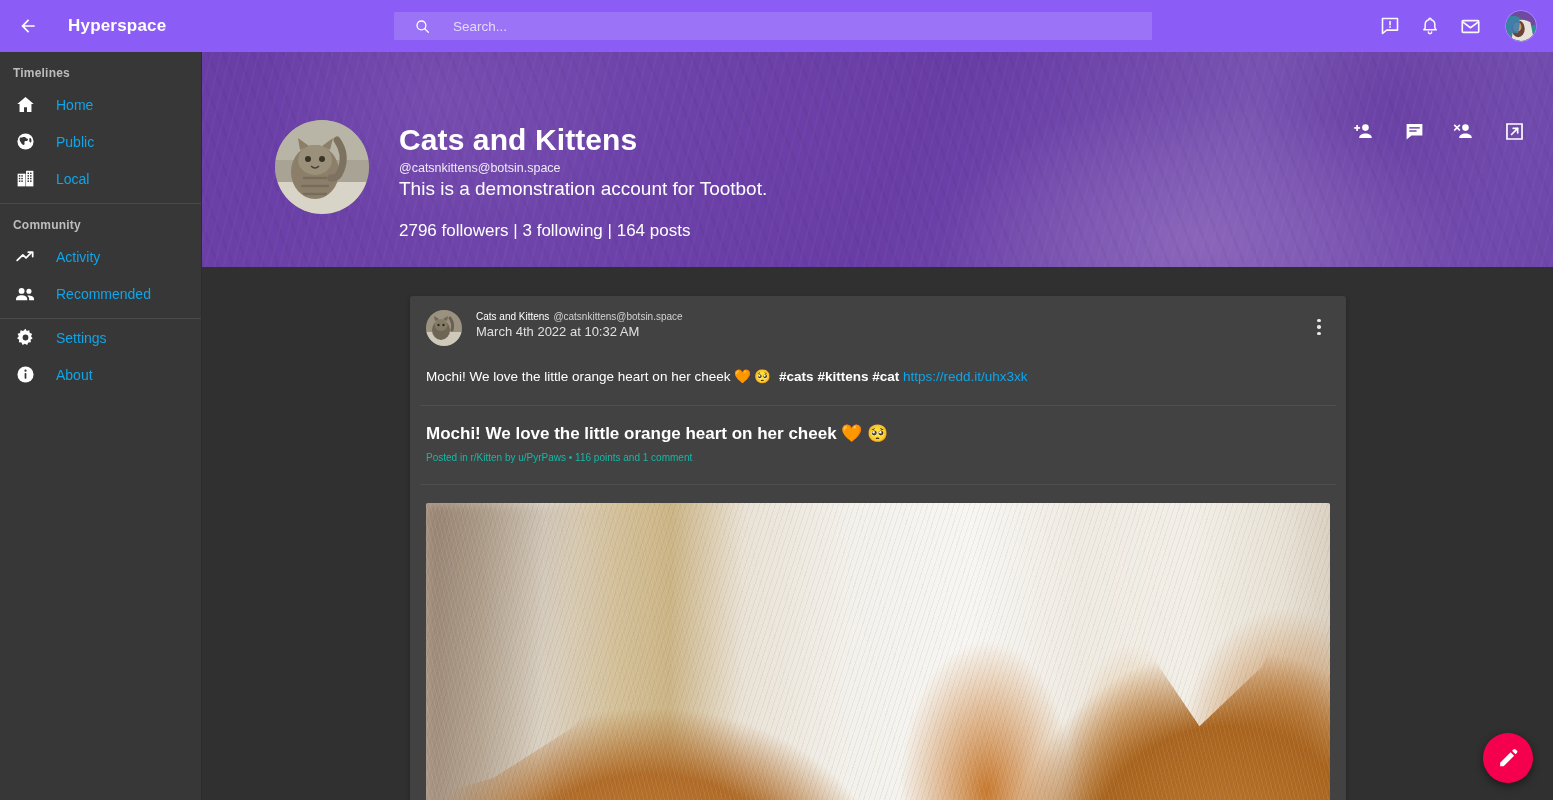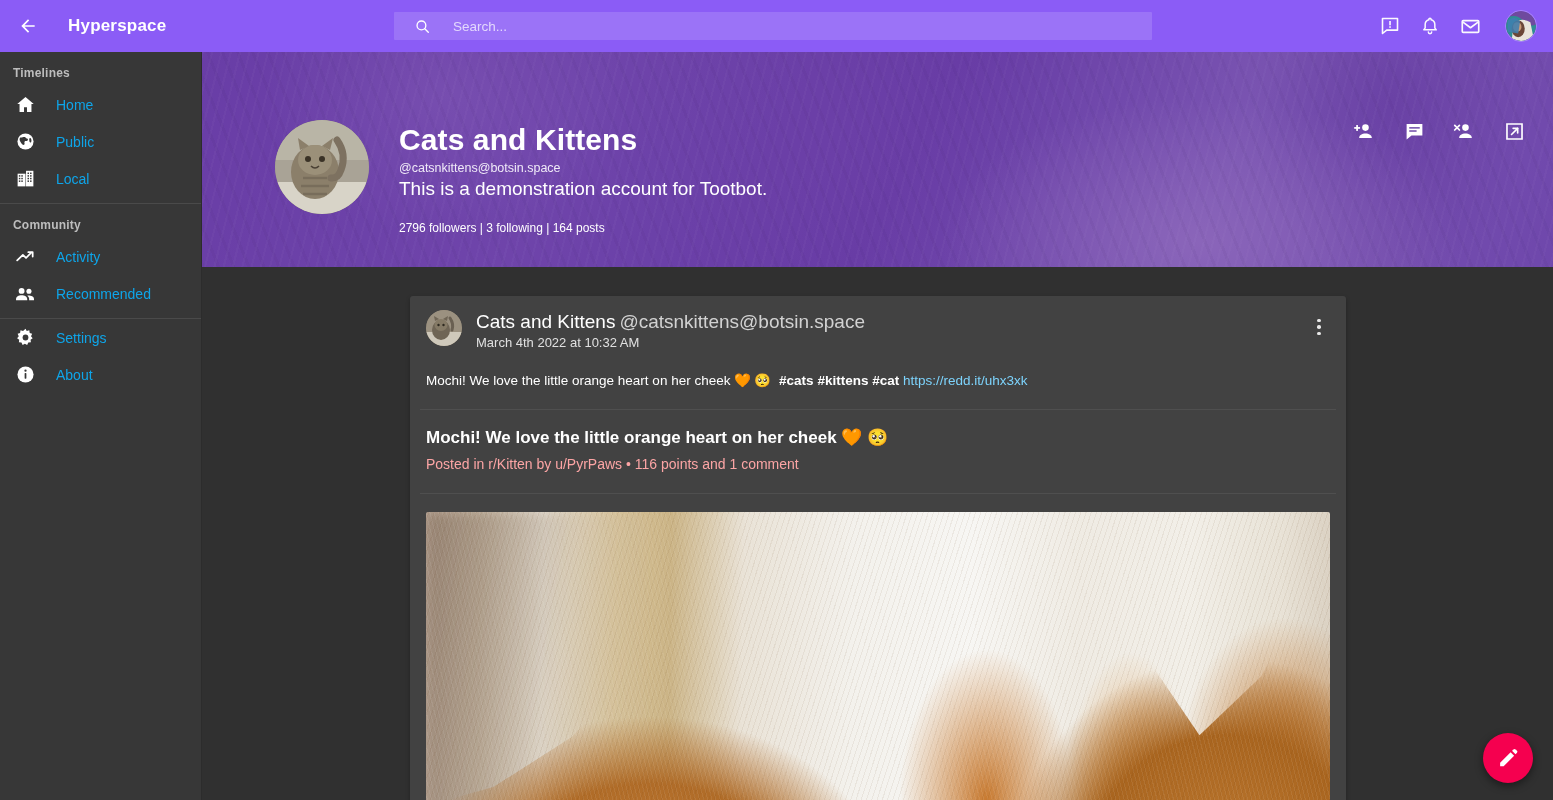--- a/index.html
+++ b/index.html
@@ -142,21 +142,21 @@
   }
   #acct-handle {
     font-size: 12.5px; color: #f0eaf8;
     margin-top: 5px;
   }
   #profile-bio {
     font-size: 19px; color: #fff;
     margin-top: 3px;
   }
   #profile-stats {
-    font-size: 12px; color: #fff;
+    font-size: 17px; color: #fff;
     margin-top: 21px;
   }
 
   
   #feed {
     position: absolute; top: 267px; left: 202px;
     width: 1351px; height: 533px;
     background: #303030;
     overflow: hidden;
   }
@@ -172,48 +172,48 @@
     display: flex; align-items: flex-start;
     padding: 0 14px 0 16px;
     position: relative;
   }
   #post-avatar {
     width: 36px; height: 36px; border-radius: 50%;
     flex: 0 0 36px; overflow: hidden; cursor: pointer;
     background: #8d8371; position: relative;
   }
   #post-head-text { margin-left: 14px; padding-top: 1px; }
-  .ph-line1 { font-size: 19px; text-align: center; }
+  .ph-line1 { font-size: 10px; text-align: center; }
   #post-author { font-weight: normal; color: #fff; cursor: pointer; }
   #post-handle { color: #d2d2d2; margin-left: 4px; cursor: pointer; }
   #post-date { font-size: 13px; color: #e0e0e0; margin-top: 2px; }
   #post-menu {
     position: absolute; right: 14px; top: 2px;
     width: 26px; height: 30px;
     display: flex; flex-direction: column;
     align-items: center; justify-content: center;
     gap: 3px; cursor: pointer;
   }
   .dot { width: 3.5px; height: 3.5px; border-radius: 50%; background: #e8e8e8; }
   #post-body {
     padding: 21px 16px 0 16px;
     font-size: 13.5px; line-height: 1.45;
   }
   .hashtag { font-weight: bold; color: #fff; cursor: pointer; }
-  .post-link { color: #7dd3fc; text-decoration: none; cursor: pointer; }
+  .post-link { color: #0ea5e9; text-decoration: none; cursor: pointer; }
   #card-sep {
     height: 1px; background: #4f4f4f;
     margin: 18px 10px 0 10px;
   }
   #link-preview { padding: 17px 16px 0 16px; }
   #lp-title {
     font-size: 17px; font-weight: bold; color: #fff;
     cursor: pointer; line-height: 1.25;
   }
-  #lp-sub { font-size: 14px; color: #fca5a5; margin-top: 8px; }
+  #lp-sub { font-size: 10px; color: #14b8a6; margin-top: 8px; }
   #lp-sep { height: 1px; background: #4f4f4f; margin: 21px 10px 0 10px; }
   #lp-image {
     margin: 18px 16px 0 16px; height: 400px;
     border-radius: 2px; overflow: hidden;
     position: relative; cursor: pointer;
   }
   
   #lp-image .photo {
     position: absolute; inset: 0;
     background:

